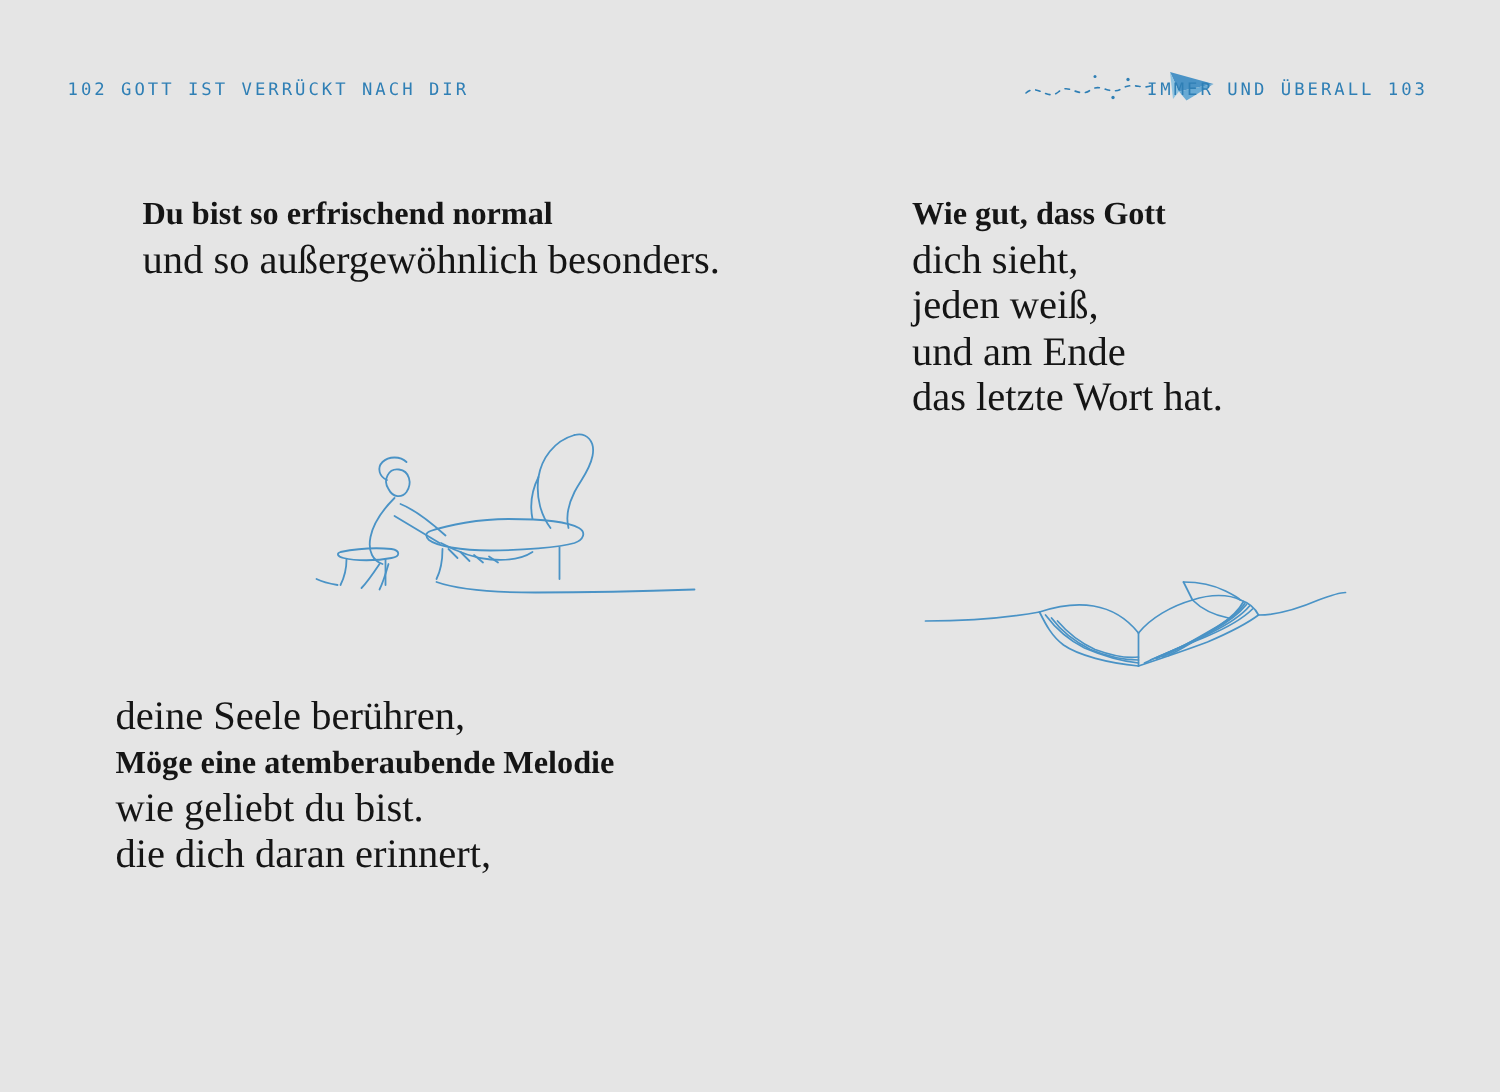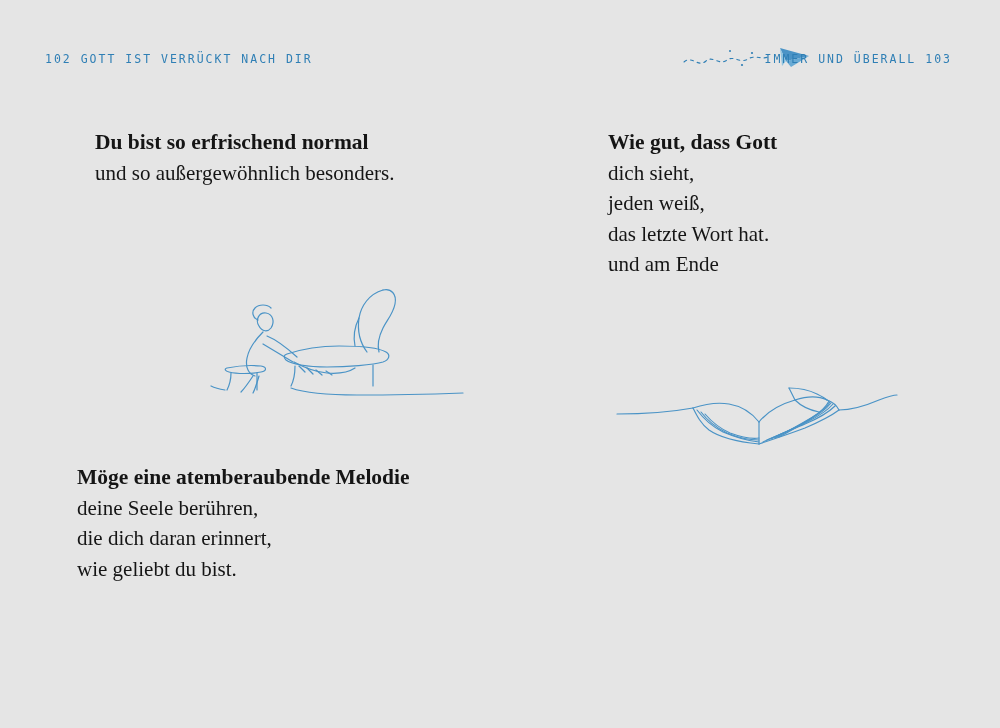--- a/index.html
+++ b/index.html
@@ -64,21 +64,21 @@
     width: 400px;
     height: 728px;
     margin-left: 40px;
   }
 
   .poem {
     position: absolute;
     color: #161616;
   }
   .poem .line {
-    font-size: 21px;
+    font-size: 27px;
     line-height: 30.5px;
     color: #151515;
     white-space: nowrap;
   }
   .poem .line.strong {
     font-weight: bold;
     font-size: 21.5px;
   }
 
   .poem-1 { left: 0; top: 127px; margin-left: 18px; }
@@ -168,36 +168,36 @@
 
           <path d="M66,114 C62,120 58,126 54,130"></path>
           <path d="M72,114 C70,121 68,127 66,131"></path>
 
           <path d="M38,128 C32,127 28,126 24,124"></path>
         </g>
       </svg>
     </div>
 
     <div class="poem poem-2">
+      <div class="line">deine Seele berühren,</div>
       <div class="line strong">Möge eine atemberaubende Melodie</div>
-      <div class="line">deine Seele berühren,</div>
+      <div class="line">wie geliebt du bist.</div>
       <div class="line">die dich daran erinnert,</div>
-      <div class="line">wie geliebt du bist.</div>
     </div>
 
   </div>
 
   <div class="col-right">
 
     <div class="poem poem-3">
       <div class="line strong">Wie gut, dass Gott</div>
       <div class="line">dich sieht,</div>
       <div class="line">jeden weiß,</div>
+      <div class="line">und am Ende</div>
       <div class="line">das letzte Wort hat.</div>
-      <div class="line">und am Ende</div>
     </div>
 
     <div class="illus illus-book">
       <svg width="300" height="130" viewBox="0 0 300 130">
         <g fill="none" stroke="#4a93c6" stroke-width="1.15" stroke-linecap="round" stroke-linejoin="round">
 
           <path d="M4,66 C30,66 58,64 80,60"></path>
 
           <path d="M80,60 C92,56 104,54 116,56 C128,58 138,64 146,74"></path>
           <path d="M80,60 C84,68 88,76 96,82 C106,89 126,94 146,96"></path>

